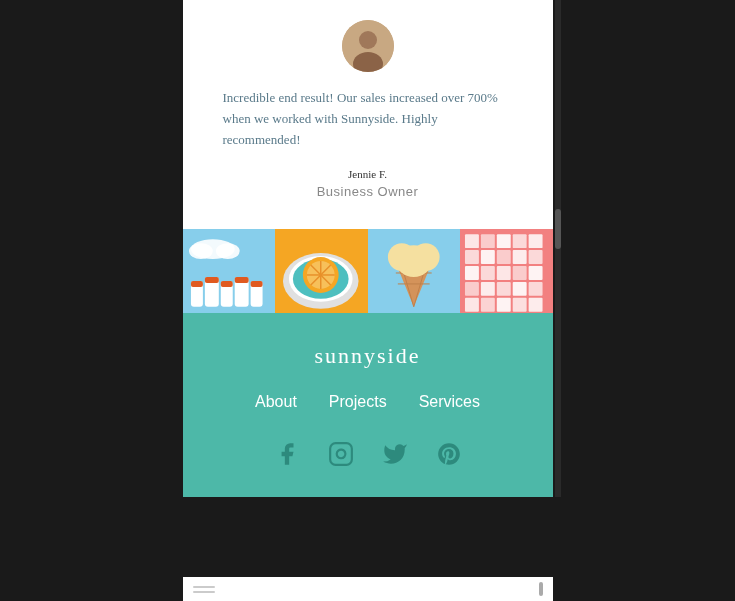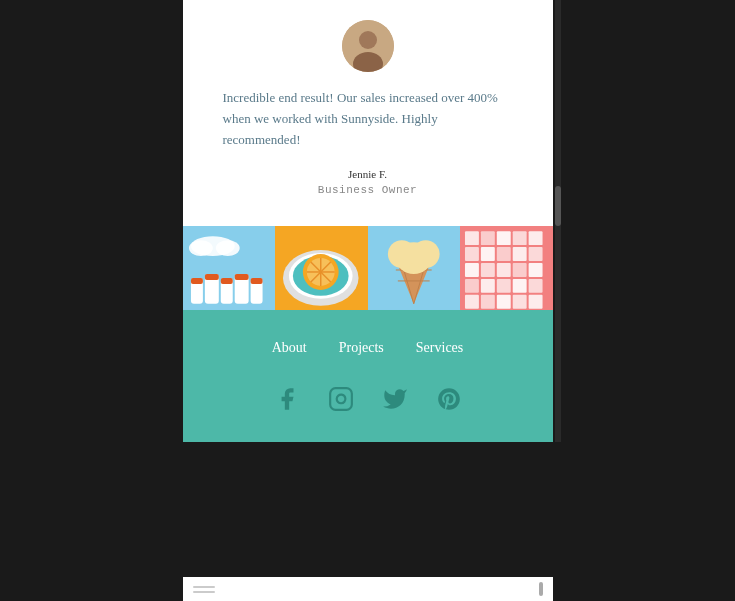--- a/index.html
+++ b/index.html
@@ -60,23 +60,23 @@
 
     .testimonial-name {
       font-size: 11px;
       font-weight: normal;
       color: #333;
       margin-bottom: 4px;
       font-family: Georgia, serif;
     }
 
     .testimonial-role {
-      font-size: 11px;
+      font-size: 13px;
       color: #888;
-      font-family: Liberation Mono, monospace;
+      font-family: Liberation Sans, sans-serif;
       letter-spacing: 0.5px;
     }
 
     
     .image-gallery {
       display: flex;
       width: 100%;
       height: 84px;
       position: relative;
     }
@@ -125,22 +125,22 @@
 
     .footer-nav {
       display: flex;
       justify-content: center;
       gap: 32px;
       margin-bottom: 30px;
     }
 
     .footer-nav-item {
       color: #fff;
-      font-size: 14px;
-      font-family: Liberation Serif, serif;
+      font-size: 16px;
+      font-family: Liberation Sans, sans-serif;
       cursor: pointer;
       text-decoration: none;
     }
 
     .footer-social {
       display: flex;
       justify-content: center;
       gap: 28px;
     }
 
@@ -216,21 +216,21 @@
       <div class="avatar">
 
         <svg viewBox="0 0 52 52" xmlns="http://www.w3.org/2000/svg">
           <circle cx="26" cy="26" r="26" fill="#c8a882"></circle>
           <circle cx="26" cy="20" r="9" fill="#a0785a"></circle>
           <ellipse cx="26" cy="44" rx="15" ry="12" fill="#8b6347"></ellipse>
         </svg>
       </div>
     </div>
 
-    <p class="testimonial-quote">Incredible end result! Our sales increased over 400% when we worked with Sunnyside. Highly recommended!</p>
+    <p class="testimonial-quote">Incredible end result! Our sales increased over 700% when we worked with Sunnyside. Highly recommended!</p>
 
     <p class="testimonial-name">Jennie F.</p>
     <p class="testimonial-role">Business Owner</p>
   </div>
 
   <div class="image-gallery">
 
     <div class="gallery-item gallery-item-1">
       <svg class="gallery-svg" viewBox="0 0 93 84" xmlns="http://www.w3.org/2000/svg">
         <rect width="93" height="84" fill="#87ceeb"></rect>
@@ -314,20 +314,21 @@
         <rect x="5" y="69" width="14" height="14" rx="1" fill="white" opacity="0.8"></rect>
         <rect x="21" y="69" width="14" height="14" rx="1" fill="white" opacity="0.65"></rect>
         <rect x="37" y="69" width="14" height="14" rx="1" fill="white" opacity="0.9"></rect>
         <rect x="53" y="69" width="14" height="14" rx="1" fill="white" opacity="0.75"></rect>
         <rect x="69" y="69" width="14" height="14" rx="1" fill="white" opacity="0.85"></rect>
       </svg>
     </div>
   </div>
 
   <div class="footer-section">
+    <div class="footer-brand">sunnyside</div>
 
     <nav class="footer-nav">
       <a class="footer-nav-item">About</a>
       <a class="footer-nav-item">Projects</a>
       <a class="footer-nav-item">Services</a>
     </nav>
 
     <div class="footer-social">
 
       <svg class="social-icon" viewBox="0 0 24 24" fill="#2d8a7d" xmlns="http://www.w3.org/2000/svg">

